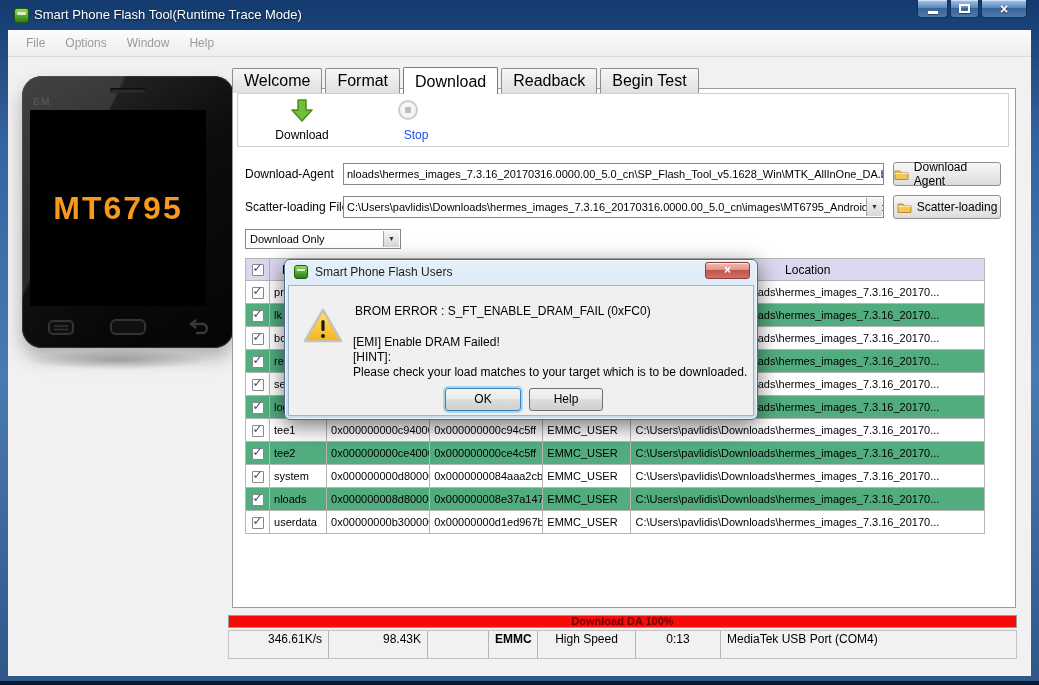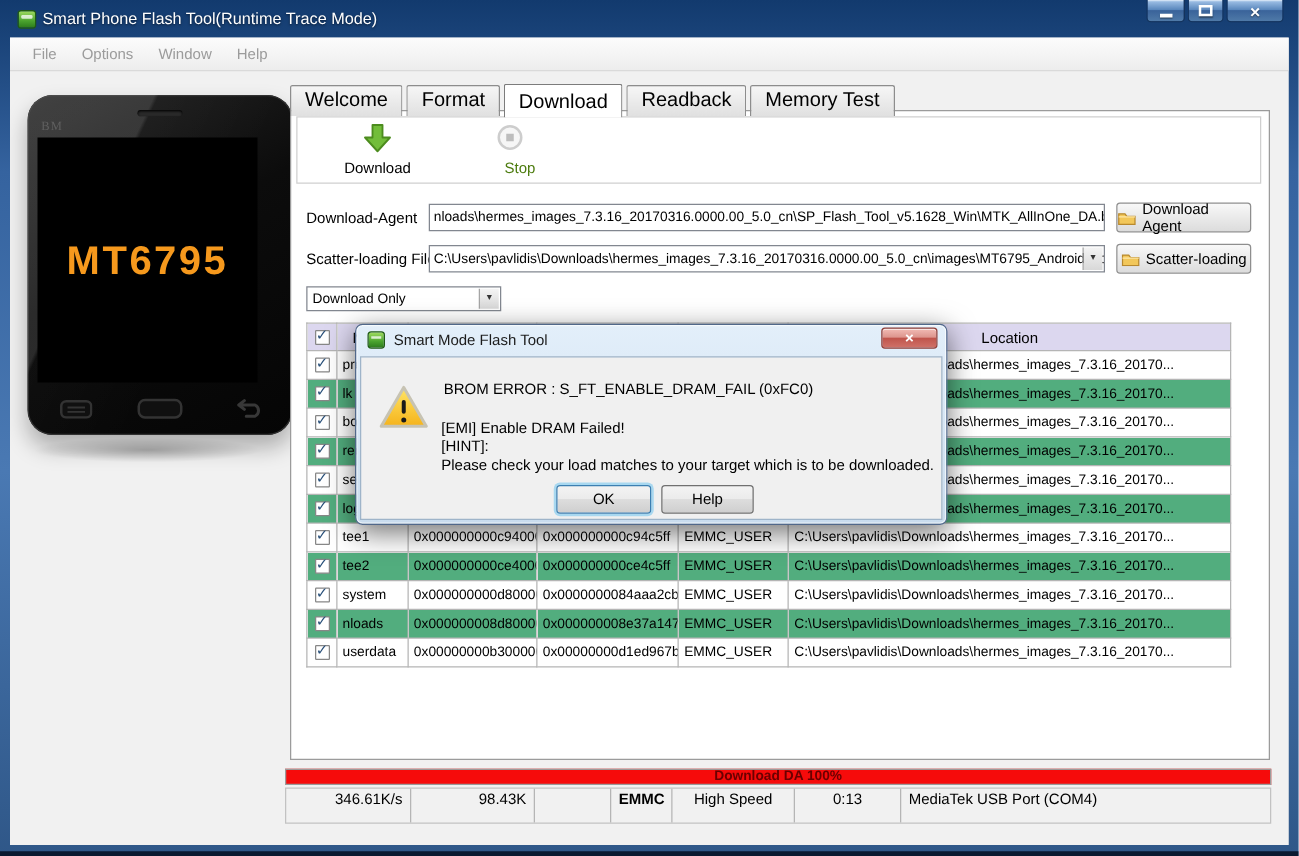--- a/index.html
+++ b/index.html
@@ -58,21 +58,21 @@
   .tab { font-size:16px; padding:3px 11px 3px; background:linear-gradient(#f6f6f6,#e0e0e0);
          border:1px solid #8d8d8d; border-bottom:none; border-radius:2px 2px 0 0; margin-right:3px; }
   .tab.active { background:#fff; padding-top:5px; margin-bottom:-1px; border-color:#7c7c7c; }
   .panel { position:absolute; left:224px; top:58px; width:784px; height:520px; background:#fff;
            border:1px solid #9b9b9b; z-index:1; }
 
   .toolbar { position:absolute; left:4px; top:4px; width:772px; height:54px; border:1px solid #cfcfcf; background:#fff; }
   .tool { position:absolute; top:5px; width:80px; text-align:center; }
   .tool .ticon { display:block; height:24px; margin-bottom:2px; }
   .tool-label { font-size:12px; color:#000; }
-  .tool.disabled .tool-label { color:#4d7c0f;margin-left:16px; }
+  .tool.disabled .tool-label { color:#1d4ed8;margin-left:16px; }
   .stop-circle { display:inline-block; width:20px; height:20px; border-radius:50%;
                  border:2px solid #cdcdcd; background:#f6f6f6; position:relative; }
   .stop-circle::after { content:""; position:absolute; left:5px; top:5px; width:6px; height:6px; background:#bdbdbd; }
 
   .frow-label { position:absolute; font-size:12px; color:#000; line-height:22px; left:12px; }
   .tfield { position:absolute; left:110px; width:541px; height:22px; border:1px solid #828790;
             background:#fff; font-size:11px; line-height:20px; padding:0 3px; white-space:nowrap; overflow:hidden; }
   .combo-arrow { position:absolute; right:1px; top:1px; bottom:1px; width:16px;
                  background:linear-gradient(#f4f4f4,#d8d8d8); border-left:1px solid #a5a5a5;
                  font-size:7px; color:#333; display:flex; align-items:center; justify-content:center; }
@@ -178,21 +178,21 @@
             <path d="M22 5 H9 M9 5 L13.5 1.5 M9 5 L13.5 8.5 M22 5 a5 5 0 0 1 0 9 H15" stroke="#383838" stroke-width="2.4" fill="none" stroke-linecap="round"></path>
           </svg>
       </div>
     </div>
 
     <div class="tabbar">
       <span class="tab">Welcome</span>
       <span class="tab">Format</span>
       <span class="tab active">Download</span>
       <span class="tab">Readback</span>
-      <span class="tab">Memory Test</span>
+      <span class="tab">Begin Test</span>
     </div>
 
     <div class="panel">
 
       <div class="toolbar">
         <div class="tool" style="left:24px;">
           <span class="ticon">
             <svg width="24" height="24" viewBox="0 0 24 24">
                 <path d="M8 1 h8 v10 h6 L12 22 2 11 h6 z" fill="#72bd3a" stroke="#4c8c1e" stroke-width="1.5" stroke-linejoin="round"></path>
               </svg>
@@ -356,21 +356,21 @@
       <span class="scell" style="width:61px;"></span>
       <span class="scell s-center" style="width:49px; font-weight:bold;">EMMC</span>
       <span class="scell s-center" style="width:98px;">High Speed</span>
       <span class="scell s-center" style="width:85px;">0:13</span>
       <span class="scell" style="flex:1; border-right:none;">MediaTek USB Port (COM4)</span>
     </div>
 
     <div class="dialog">
       <div class="dlg-title">
         <span class="dlg-icon"></span>
-        <span class="dlg-title-text">Smart Mode Flash Tool</span>
+        <span class="dlg-title-text">Smart Phone Flash Users</span>
         <span class="dlg-close"><span>×</span></span>
       </div>
       <div class="dlg-body">
         <span class="warn-icon">
           <svg width="40" height="36" viewBox="0 0 40 36">
             <defs>
                 <linearGradient id="yg" x1="0" y1="0" x2="0" y2="1">
                   <stop offset="0" stop-color="#ffe566"></stop>
                   <stop offset="1" stop-color="#f5b31b"></stop>
                 </linearGradient>

